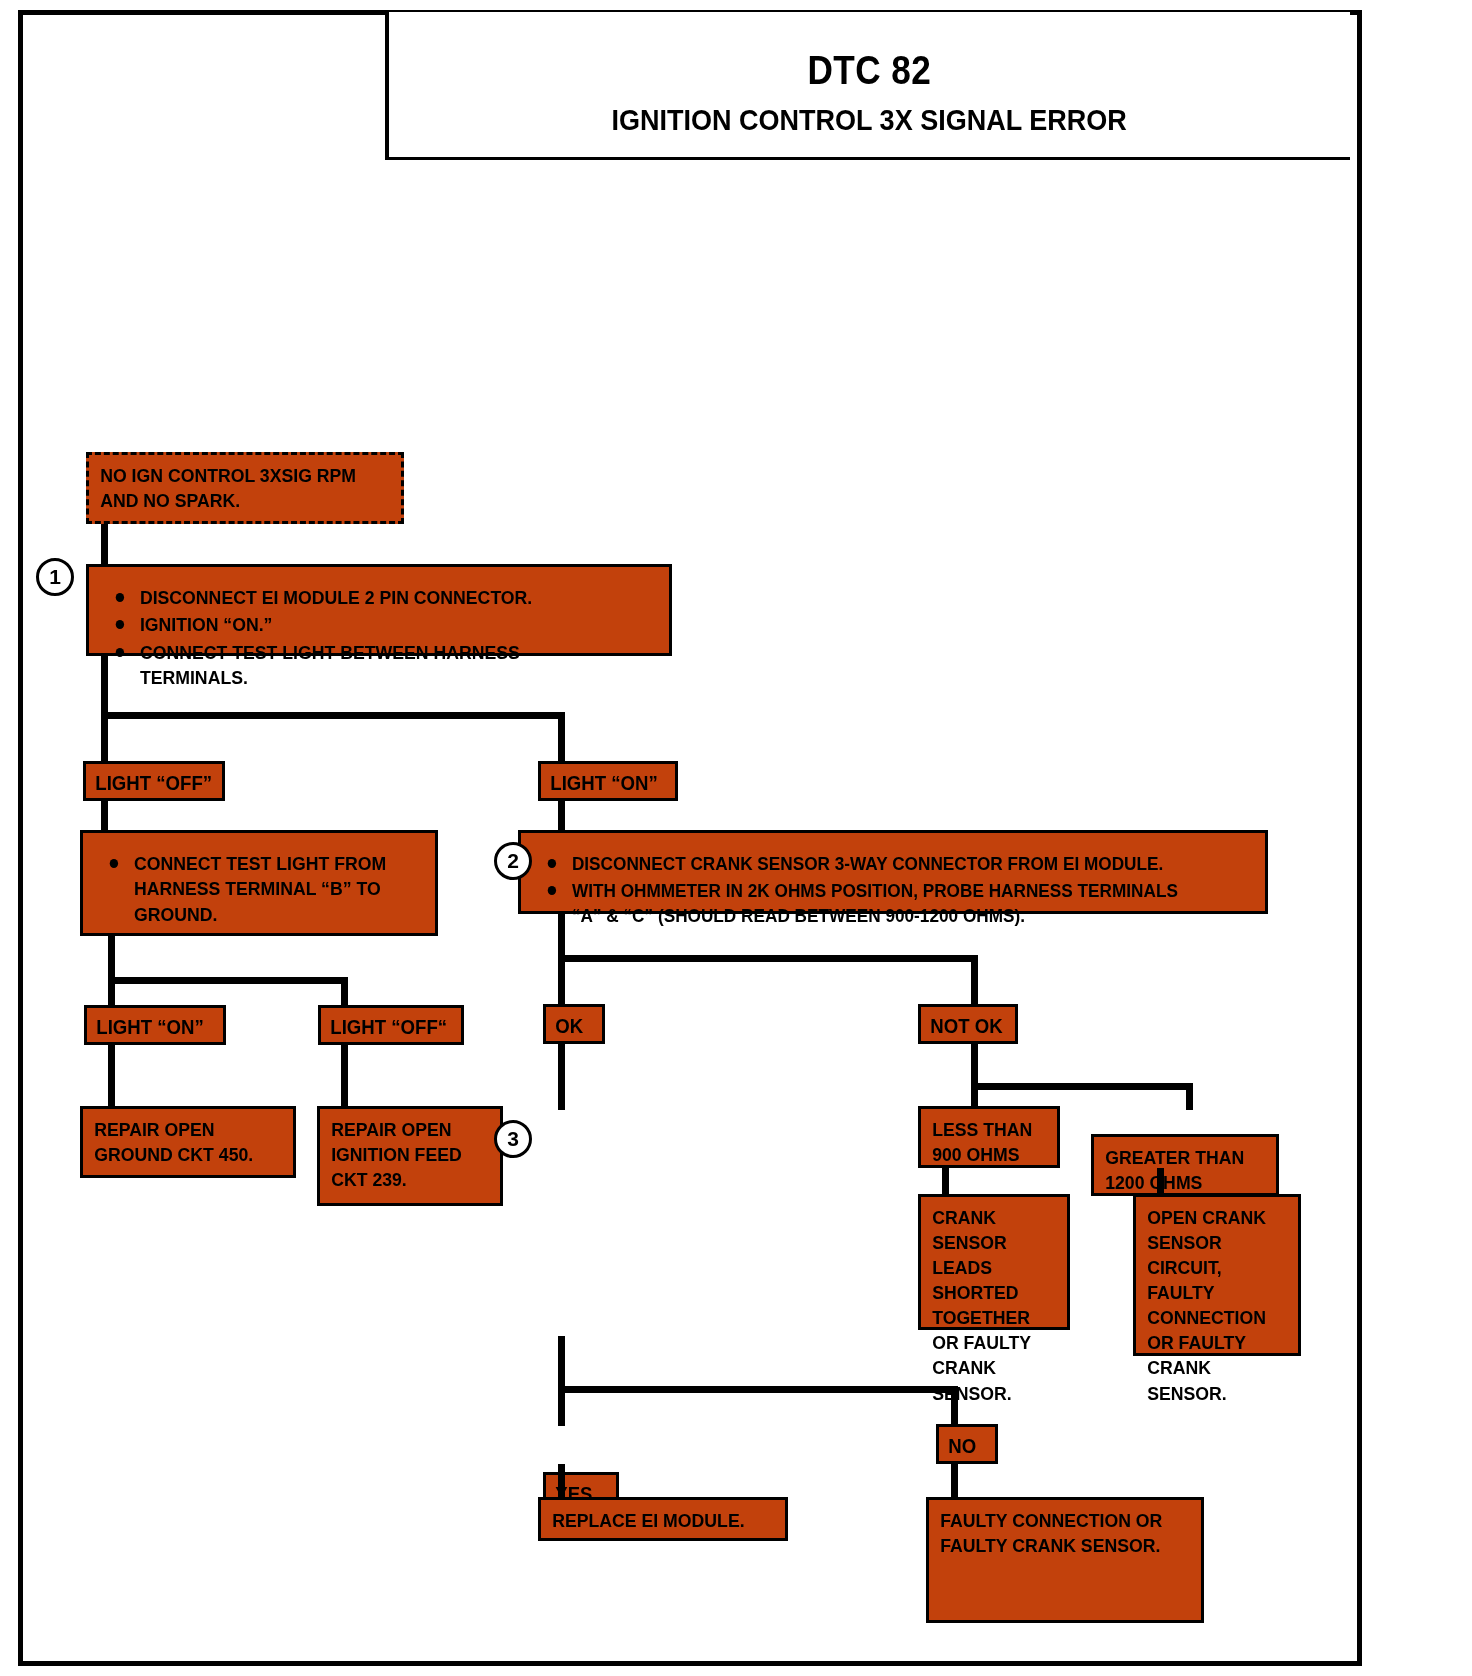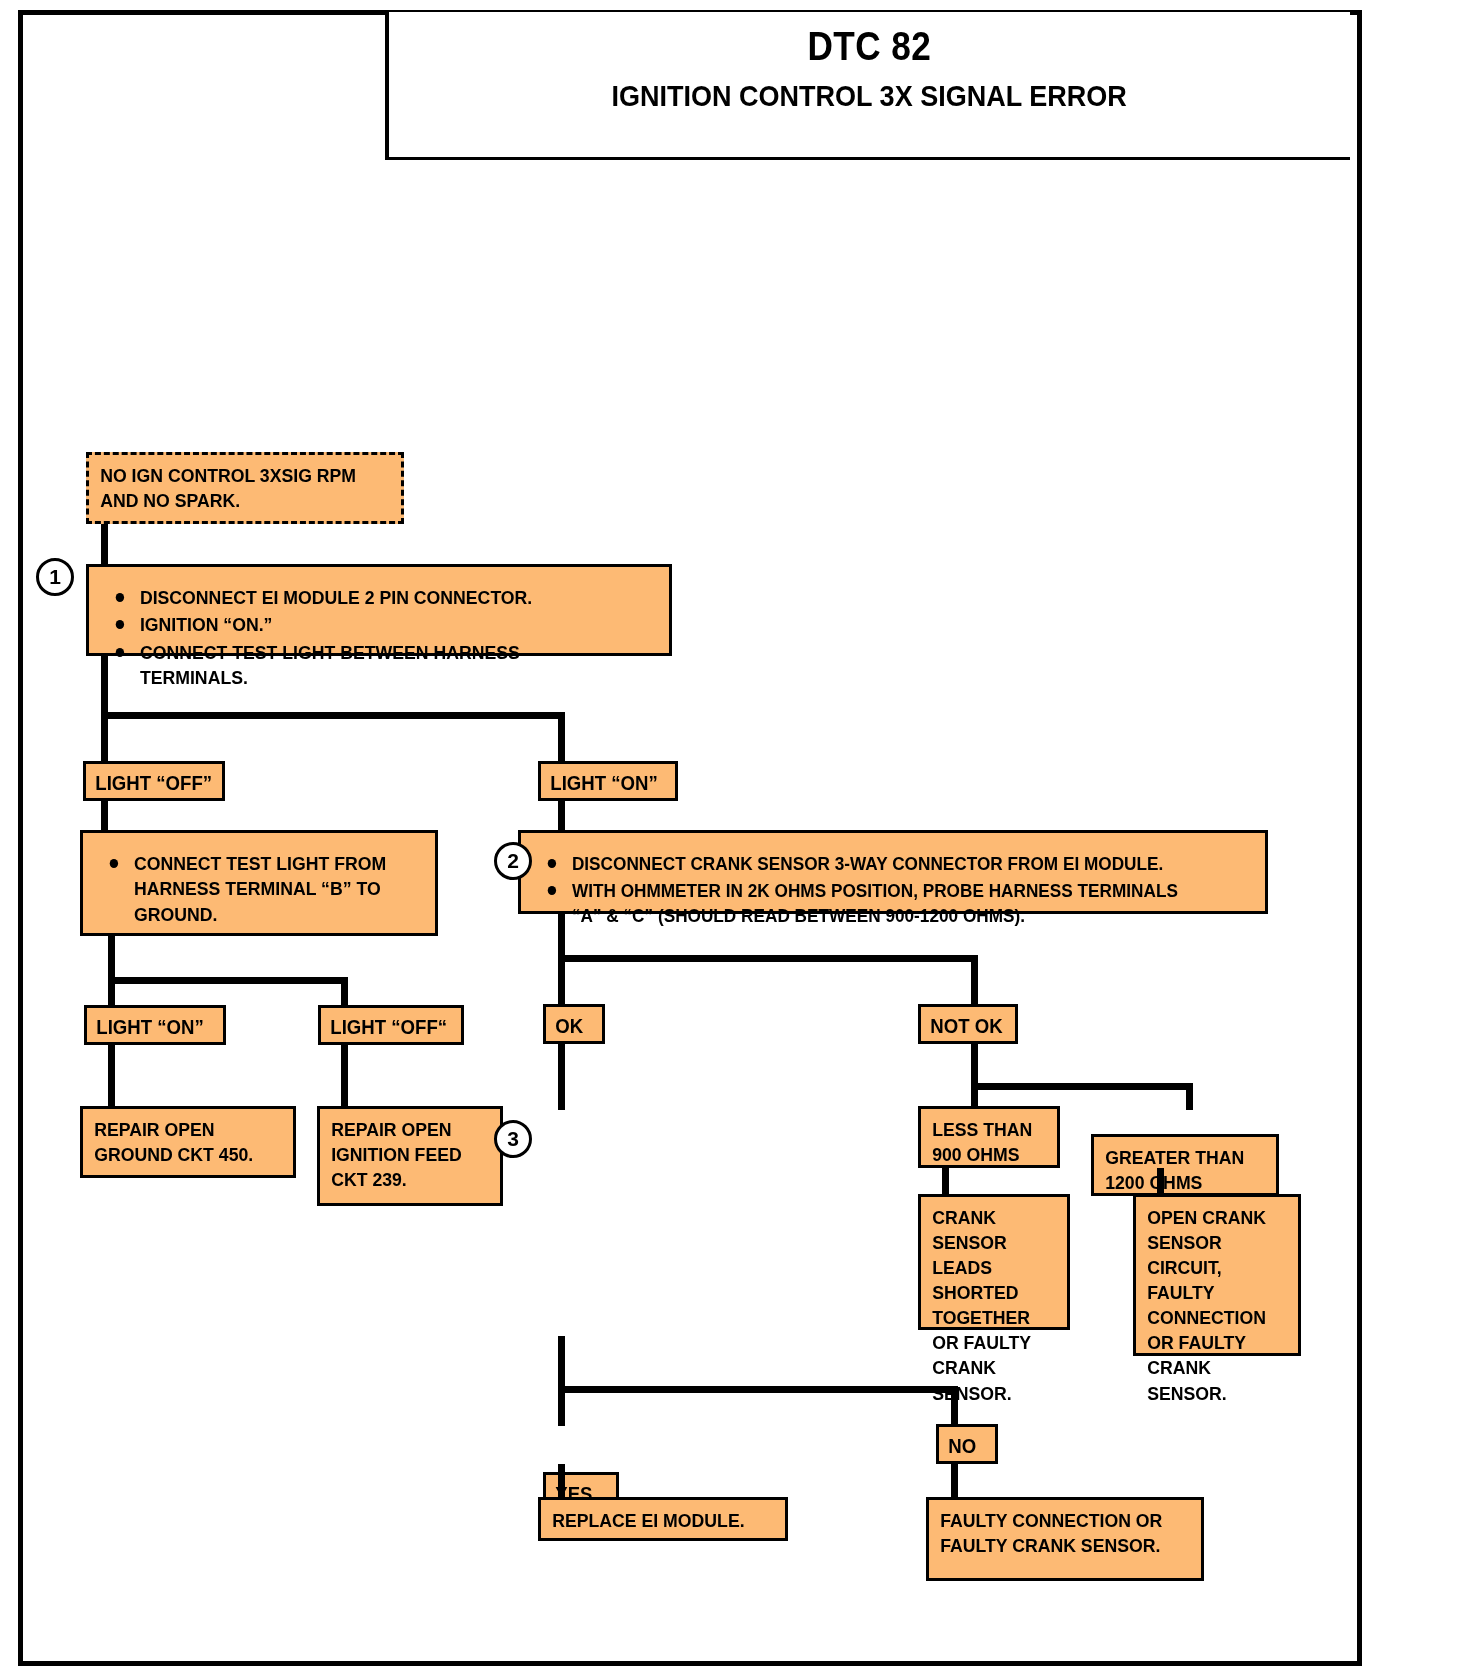--- a/index.html
+++ b/index.html
@@ -19,34 +19,34 @@
   .frame-left{position:absolute;left:18px;top:10px;width:5px;height:1656px;background:#000;}
   .frame-right{position:absolute;left:1357px;top:10px;width:5px;height:1656px;background:#000;}
   .frame-bottom{position:absolute;left:18px;top:1661px;width:1344px;height:5px;background:#000;}
 
   
   .title-box{
     position:absolute;left:385px;top:12px;width:965px;height:148px;
     border-left:4px solid #000;border-bottom:3px solid #000;
     background:#fff;
     display:flex;flex-direction:column;align-items:center;justify-content:flex-start;
-    padding-top:12px;box-sizing:border-box;
+    padding-top:36px;box-sizing:border-box;
   }
   .title-main{
     font-size:40px;font-weight:bold;letter-spacing:0.5px;color:#000;
     transform:scaleX(0.88);transform-origin:center;
   }
   .title-sub{
     font-size:30px;font-weight:bold;margin-top:10px;color:#000;
     transform:scaleX(0.9);transform-origin:center;white-space:nowrap;
   }
 
   
   .node{
-    position:absolute;background:#fdba74;border:3px solid #000;box-sizing:border-box;
+    position:absolute;background:#c2410c;border:3px solid #000;box-sizing:border-box;
     font-weight:bold;color:#000;
   }
   .node.dashed{border:3px dashed #000;}
   .node .txt{
     display:block;padding:8px 10px 8px 12px;
     font-size:19px;line-height:1.32;
     transform:scaleX(0.93);transform-origin:left center;
   }
   .label-node .txt{padding:6px 10px;font-size:20px;white-space:nowrap;}
 
@@ -202,18 +202,18 @@
   <div class="node label-node" style="left:936px;top:1424px;width:62px;height:40px;">
     <span class="txt">NO</span>
   </div>
 
   <div class="ln" style="left:558px;top:1464px;width:7px;height:36px;"></div>
   <div class="ln" style="left:951px;top:1464px;width:7px;height:36px;"></div>
 
   <div class="node" style="left:538px;top:1497px;width:250px;height:44px;">
     <span class="txt">REPLACE EI MODULE.</span>
   </div>
-  <div class="node" style="left:926px;top:1497px;width:278px;height:84px;">
+  <div class="node" style="left:926px;top:1497px;width:278px;height:126px;">
     <span class="txt" style="white-space:pre-line;">FAULTY CONNECTION OR
 FAULTY CRANK SENSOR.</span>
   </div>
 
 </div>
 
 </body></html>

